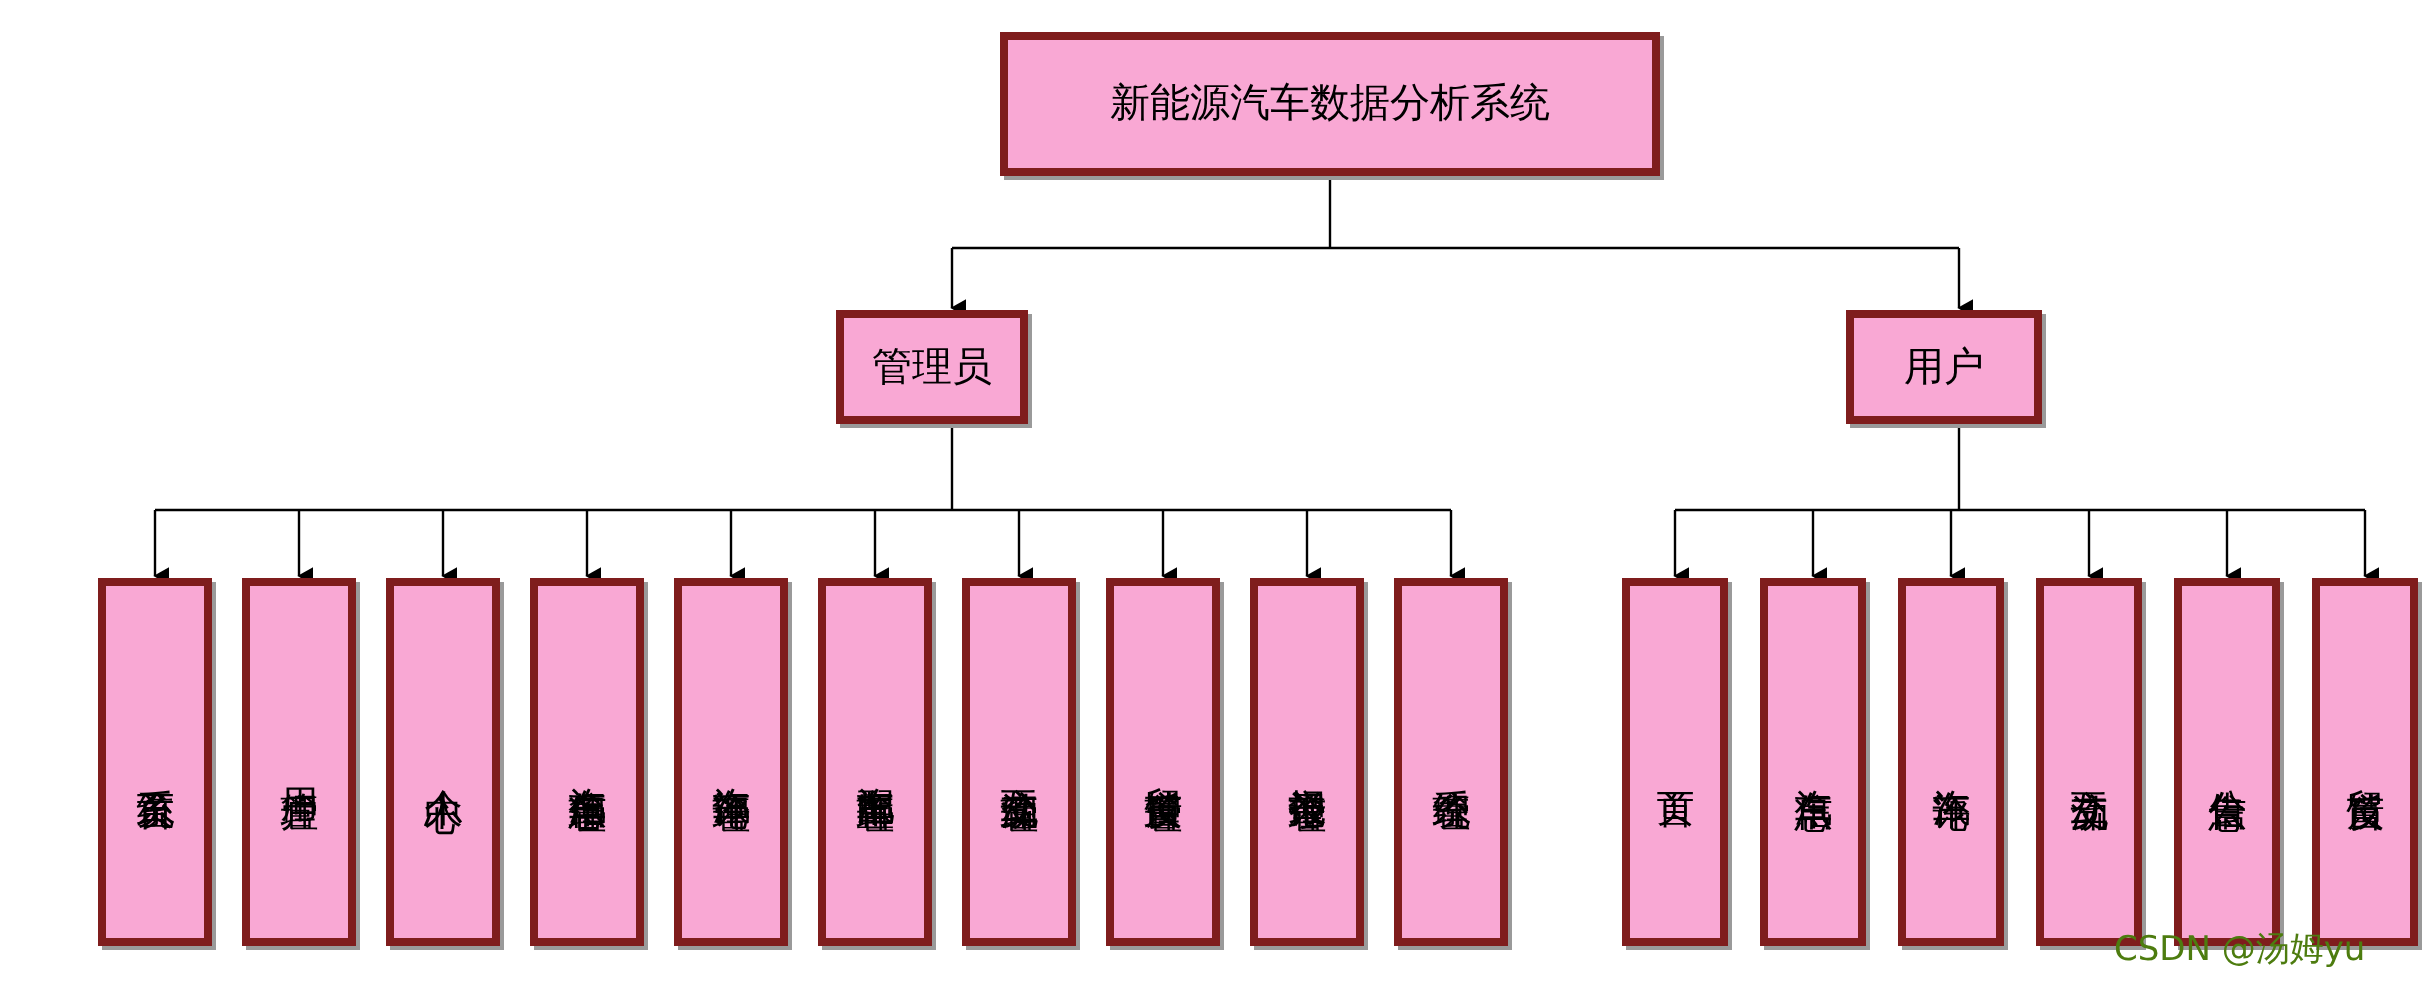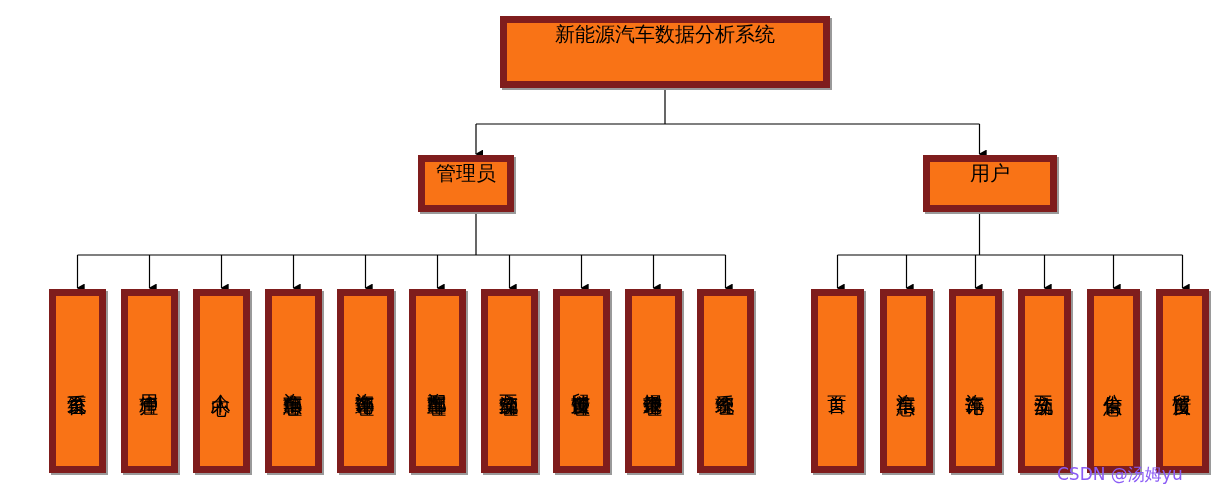--- a/index.html
+++ b/index.html
@@ -21,24 +21,25 @@
     position: absolute;
     left: 0;
     top: 0;
     width: 1215px;
     height: 496px;
     pointer-events: none;
   }
   .node {
     position: absolute;
     box-sizing: border-box;
-    background: #f97316;
-    border: 7px solid #7f1d1d;
+    background: #f9a8d4;
+    border: 4px solid #7f1d1d;
     box-shadow: 2px 2px 0 0 #9a9a9a;
     display: flex;
+    align-items: center;
     justify-content: center;
     color: #000000;
   }
   .node-label {
     display: block;
     text-align: center;
     line-height: 1.18;
     color: #000000;
   }
   .node.horizontal .node-label {
@@ -52,21 +53,21 @@
     white-space: nowrap;
   }
   .node.root .node-label { font-size: 20px; }
   .node.level2 .node-label { font-size: 20px; }
   .node.leaf .node-label { font-size: 19px; }
   .watermark {
     position: absolute;
     left: 1057px;
     top: 463px;
     font-size: 17px;
-    color: #8b5cf6;
+    color: #4d7c0f;
     font-family: "DejaVu Sans", "Liberation Sans", sans-serif;
     white-space: nowrap;
     user-select: none;
   }
 </style>
 </head>
 <body>
 
 <div id="diagram-root">
   <svg class="connectors" viewBox="0 0 1215 496">
@@ -133,21 +134,21 @@
       </div>
       <div class="node leaf vertical" style="left: 553px; top: 289px; width: 57px; height: 184px;">
         <span class="node-label">留言反馈管理</span>
       </div>
       <div class="node leaf vertical" style="left: 625px; top: 289px; width: 57px; height: 184px;">
         <span class="node-label">举报记录管理</span>
       </div>
       <div class="node leaf vertical" style="left: 697px; top: 289px; width: 57px; height: 184px;">
         <span class="node-label">系统管理</span>
       </div>
-      <div class="node level2 horizontal" style="left: 923px; top: 155px; width: 134px; height: 57px;">
+      <div class="node level2 horizontal" style="left: 923px; top: 155px; width: 98px; height: 57px;">
         <span class="node-label">用户</span>
       </div>
       <div class="node leaf vertical" style="left: 811px; top: 289px; width: 53px; height: 184px;">
         <span class="node-label">首页</span>
       </div>
       <div class="node leaf vertical" style="left: 880px; top: 289px; width: 53px; height: 184px;">
         <span class="node-label">汽车信息</span>
       </div>
       <div class="node leaf vertical" style="left: 949px; top: 289px; width: 53px; height: 184px;">
         <span class="node-label">汽车评论</span>

